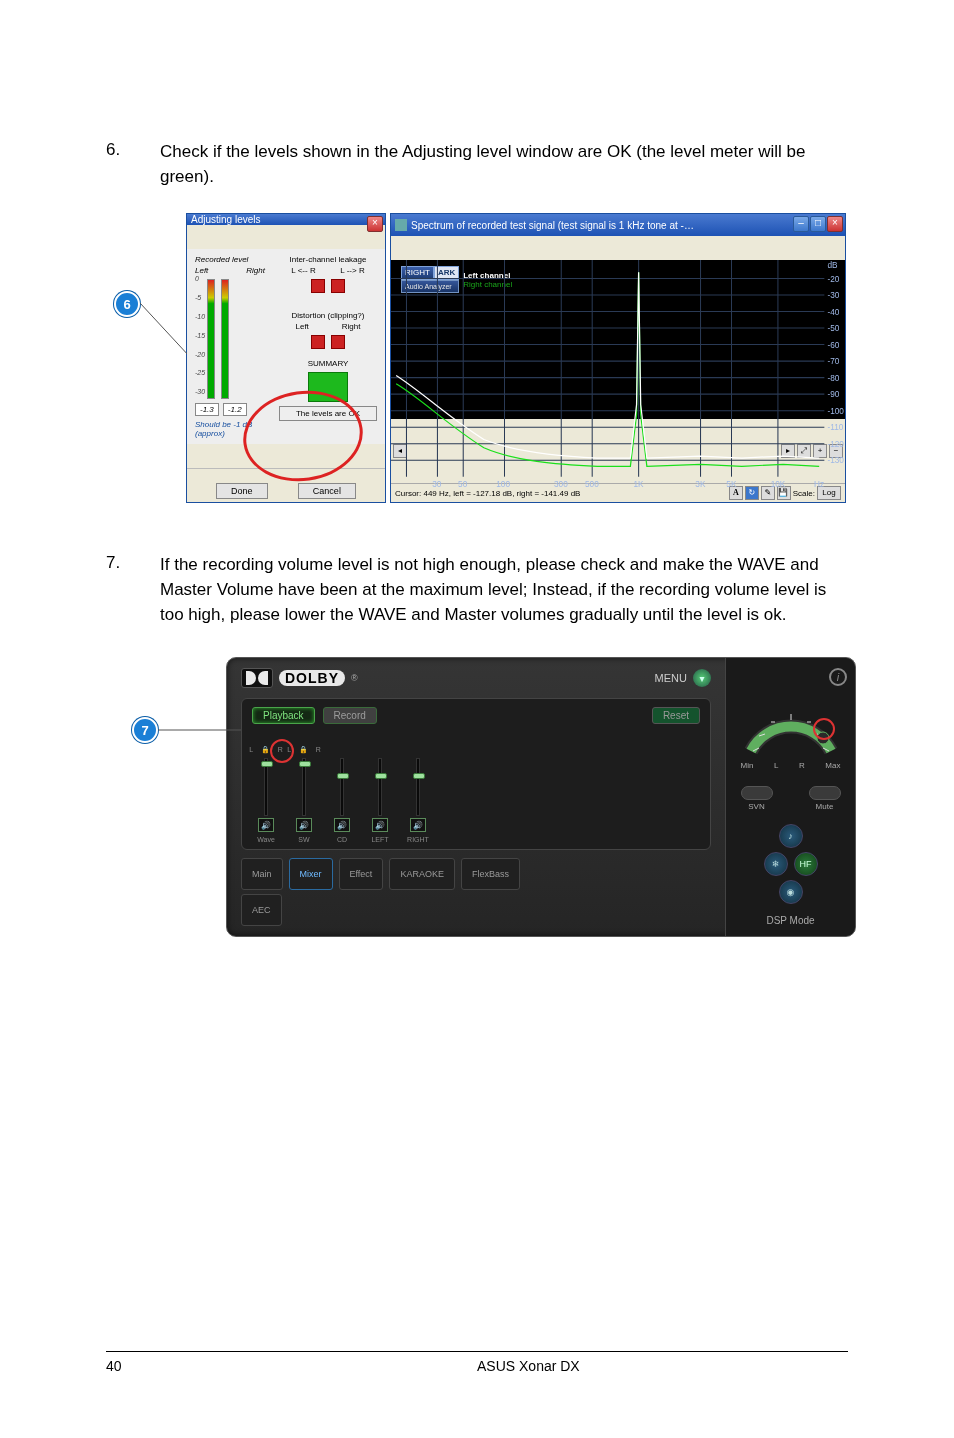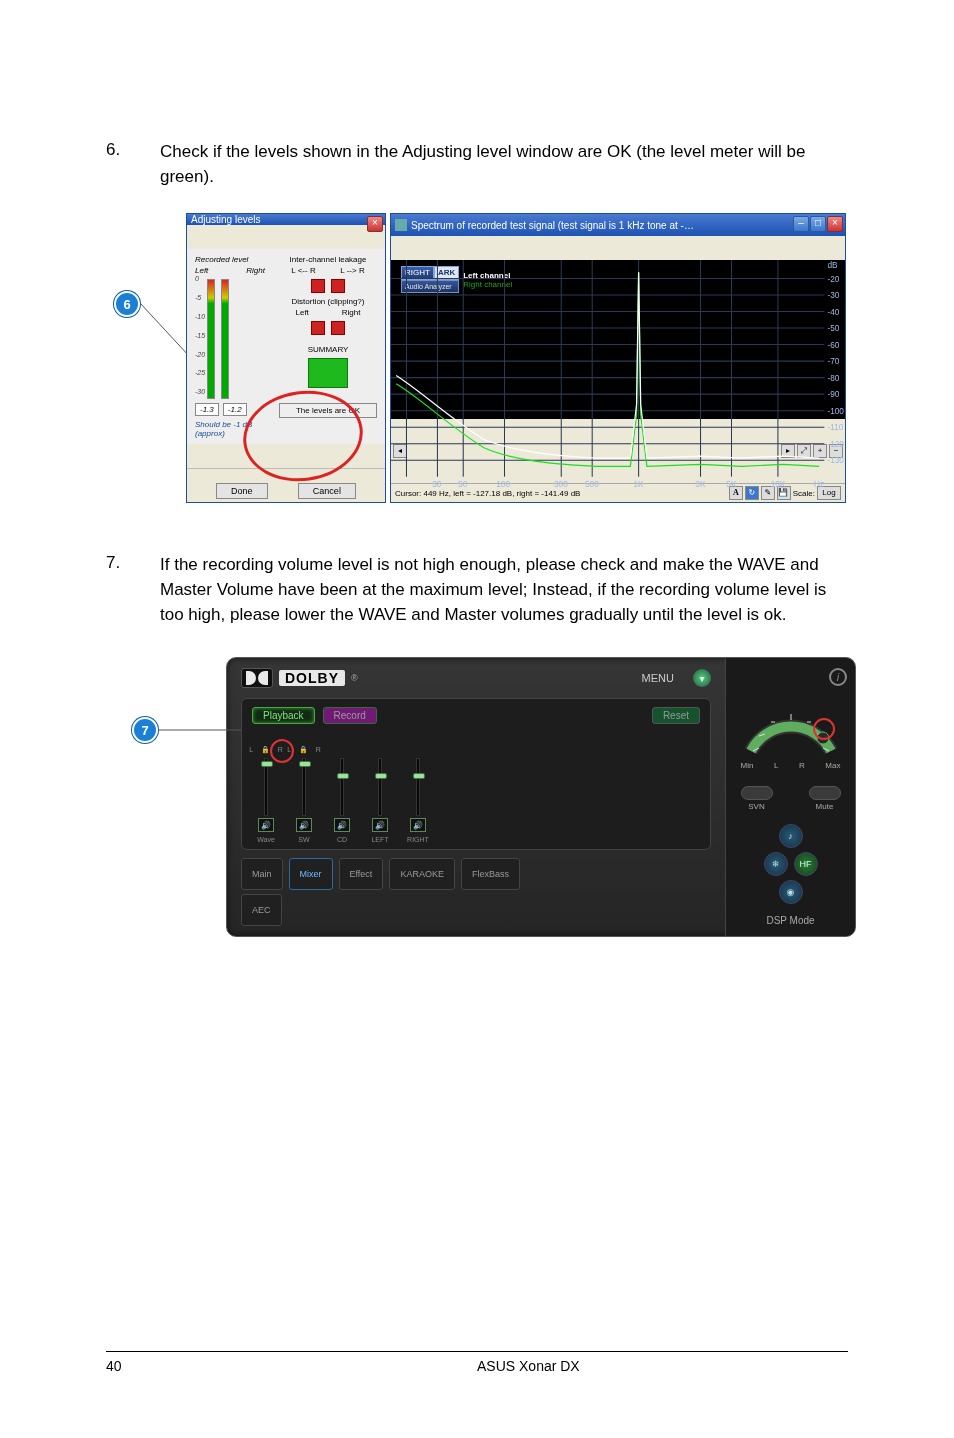--- a/index.html
+++ b/index.html
@@ -91,21 +91,21 @@
   .meter {
     width: 8px; height: 120px;
     background: linear-gradient(to top, #0a0 0%, #0a0 80%, #cc0 85%, #d22 100%);
     border:1px solid #888;
   }
   .meter.red { width:14px; height:14px; background:#c22; border:1px solid #800; }
   .summary-box {
     width: 40px; height: 30px; background:#1db91d; border:1px solid #0a7a0a; margin: 4px auto;
   }
   .levels-ok {
-    border:1px solid #888; font-size:8px; padding:2px 4px; margin-top:15px; text-align:center;
+    border:1px solid #888; font-size:8px; padding:2px 4px; margin-top:4px; text-align:center;
   }
   .red-circle {
     position:absolute;
     border:3px solid #d22;
     border-radius:50%;
     width: 120px; height: 90px;
     left: 56px; top: 142px;
     transform: rotate(-8deg);
     pointer-events:none;
   }
@@ -176,40 +176,40 @@
   }
   .dd-icon {
     display:flex; align-items:center; background:#101010; border:1px solid #555;
     border-radius:3px; padding:2px 4px;
   }
   .dd-brk { width:10px; height:14px; background:#eaeaea; }
   .dd-brk.l { border-radius: 0 8px 8px 0; margin-right:2px; }
   .dd-brk.r { border-radius: 8px 0 0 8px; }
   .dolby-word {
     background:#e8e8e8; color:#000; font-weight:bold; font-size:14px;
-    padding:0 6px; border-radius:2px; letter-spacing:1px;text-align:center;
+    padding:0 6px; border-radius:8px; letter-spacing:1px;text-align:center;
   }
   .menu-btn {
-    color:#ccc; font-size:11px; display:flex; align-items:center; gap:19px;
+    color:#ccc; font-size:11px; display:flex; align-items:center; gap:6px;
   }
   .menu-arrow {
     width:18px; height:18px; border-radius:50%; background:radial-gradient(#5c7,#254);
     display:flex; align-items:center; justify-content:center; color:#cfe; font-size:10px;
   }
   .inner-panel {
     background:#1d1d1d;
     border:1px solid #444; border-radius:6px;
     flex:1; padding:8px 10px 6px 10px;
     display:flex; flex-direction:column;
     position:relative;
   }
   .tab-row { display:flex; align-items:center; justify-content:space-between; }
   .tab-left { display:flex; gap:8px; }
   .pill-btn {
-    border:1px solid #3a6a3a; background:#701a75; color:#9c9c9c;
+    border:1px solid #3a6a3a; background:#404040; color:#9c9c9c;
     font-size:10px; padding:2px 10px; border-radius:3px;
   }
   .pill-btn.active {
     color:#7fe57f; border-color:#4aa54a; background:#142814;
     box-shadow:0 0 4px #2da52d inset;
   }
   .pill-btn.reset { background:#14532d; border-color:#555; color:#999; }
   .sliders-row {
     display:flex; gap:10px; margin-top:10px; flex:1; align-items:flex-end;
   }
@@ -356,21 +356,21 @@
             <div class="adj-col2">
               <div>Inter-channel leakage</div>
               <div class="lbl-row" style="justify-content:space-around">
                 <span>L &lt;-- R</span>
                 <span>L --&gt; R</span>
               </div>
               <div class="sub-row">
                 <div class="meter red"></div>
                 <div class="meter red"></div>
               </div>
-              <div style="margin-top:4px">Distortion (clipping?)</div>
+              <div style="margin-top:18px">Distortion (clipping?)</div>
               <div class="lbl-row" style="justify-content:space-around">
                 <span>Left</span>
                 <span>Right</span>
               </div>
               <div class="sub-row">
                 <div class="meter red"></div>
                 <div class="meter red"></div>
               </div>
               <div style="margin-top:10px">SUMMARY</div>
               <div class="summary-box"></div>

